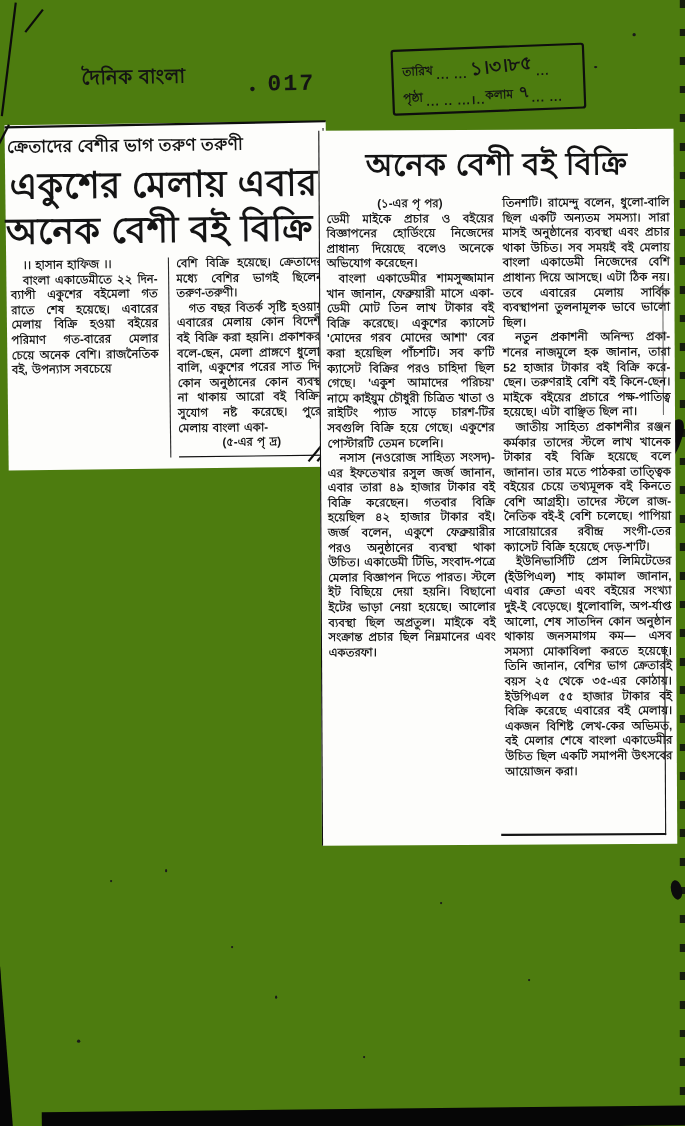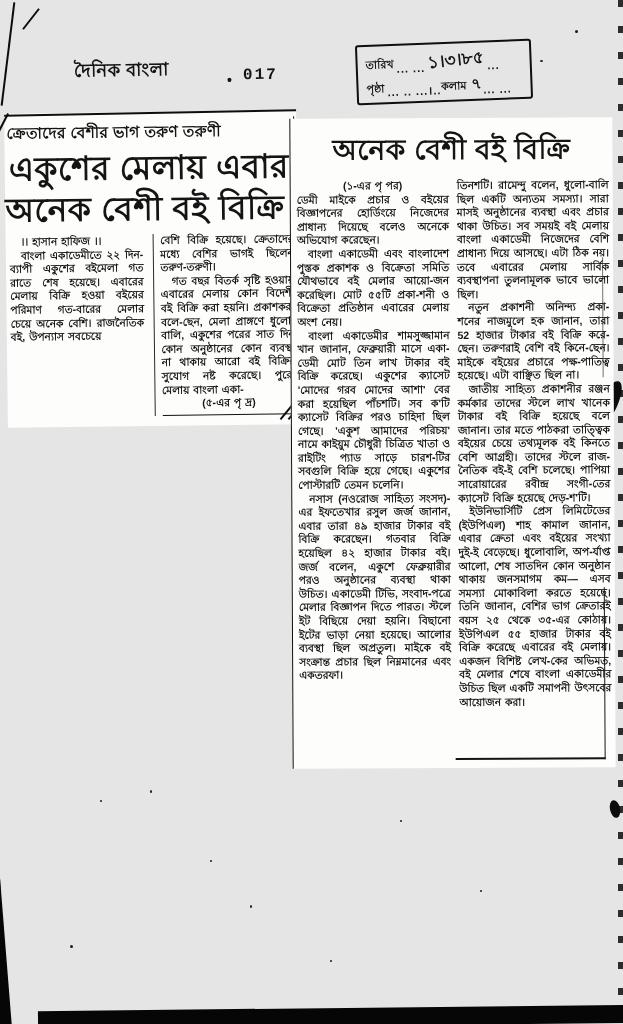--- a/index.html
+++ b/index.html
@@ -1,37 +1,37 @@
 <!DOCTYPE html>
 <html><head>
 <meta charset="utf-8">
 <style>
   html,body{margin:0;padding:0;background:#ffffff;}
   #page{
     position:relative;width:623px;height:1024px;overflow:hidden;
-    background:#e5e5e5;color:#141414;
+    background:#4d7c0f;color:#141414;
     font-family:"Liberation Sans","DejaVu Sans",sans-serif;
   }
   
   .edge-line-left{position:absolute;left:7px;top:2px;width:2px;height:104px;background:#0c0c0c;transform:rotate(7deg);}
   .edge-tick{position:absolute;left:30px;top:6px;width:2px;height:26px;background:#0c0c0c;transform:rotate(38deg);}
   .right-edge-strip{
     position:absolute;right:0;top:0;width:5px;height:1024px;opacity:.85;
     background:repeating-linear-gradient(#0c0c0c 0 7px,transparent 7px 26px);
   }
   .right-blob{position:absolute;left:603px;top:380px;width:16px;height:40px;background:#0c0c0c;border-radius:60% 40% 55% 45%;transform:rotate(18deg);}
   .right-blob2{position:absolute;left:610px;top:800px;width:10px;height:18px;background:#0c0c0c;border-radius:50%;transform:rotate(-12deg);}
   .bottom-strip{position:absolute;left:38px;top:1008px;width:600px;height:18px;background:#060606;transform:rotate(-.6deg);}
   .bottom-wedge{position:absolute;left:0;top:878px;width:46px;height:146px;background:#060606;clip-path:polygon(0 0,14% 100%,100% 100%,0 100%);}
   .bottom-wedge2{position:absolute;left:0;top:878px;width:12px;height:150px;background:#060606;clip-path:polygon(0 0,100% 100%,0 100%);}
   .speck{position:absolute;background:#1a1a1a;border-radius:50%;}
   
   .paper-name{position:absolute;left:74px;top:56px;font-size:18px;font-weight:800;transform:rotate(-1deg);letter-spacing:.5px;}
   .mid-dot{position:absolute;left:227px;top:72px;font-size:14px;font-weight:700;}
-  .page-number{position:absolute;left:243px;top:66px;font-family:"Liberation Mono","DejaVu Sans Mono",monospace;font-size:16px;font-weight:700;letter-spacing:2px;transform:rotate(-1deg);}
+  .page-number{position:absolute;left:243px;top:66px;font-family:"Liberation Mono","DejaVu Sans Mono",monospace;font-size:21px;font-weight:700;letter-spacing:2px;transform:rotate(-1deg);}
   .stamp{
     position:absolute;left:356px;top:42px;width:176px;height:60px;
     border:2.5px solid #0e0e0e;border-radius:3px;transform:rotate(-2.2deg);
     padding:5px 8px 3px 8px;box-sizing:border-box;
   }
   .stamp-row{display:flex;align-items:flex-end;font-size:11px;font-weight:700;white-space:nowrap;height:24px;}
   .stamp-label{margin-right:3px;}
   .stamp-dots{letter-spacing:1px;font-weight:600;}
   .stamp-hand{font-size:17px;font-weight:700;transform:rotate(-4deg);margin:0 3px;position:relative;top:2px;}
   .stamp-hand-small{font-size:15px;font-weight:700;transform:rotate(-6deg);margin:0 2px;position:relative;top:1px;}
@@ -143,21 +143,20 @@
   <div id="right-clip" class="clip">
     <div class="part-rule-right"></div>
     <div class="part-rule-bottom"></div>
     <div class="part-rule-top-b"></div>
     <div class="headline-r">অনেক বেশী বই বিক্রি</div>
     <div class="right-cols">
       <div class="bodycol">
         <p class="center">(১-এর পৃ পর)</p>
         <div>
             <p class="noindent">ডেমী মাইকে প্রচার ও বইয়ের বিজ্ঞাপনের হোর্ডিংয়ে নিজেদের প্রাধান্য দিয়েছে বলেও অনেকে অভিযোগ করেছেন।</p>
-            <p>বাংলা একাডেমী এবং বাংলাদেশ পুস্তক প্রকাশক ও বিক্রেতা সমিতি যৌথভাবে বই মেলার আয়ো-জন করেছিল। মোট ৫৫টি প্রকা-শনী ও বিক্রেতা প্রতিষ্ঠান এবারের মেলায় অংশ নেয়।</p>
             <p>বাংলা একাডেমীর শামসুজ্জামান খান জানান, ফেব্রুয়ারী মাসে একা-ডেমী মোট তিন লাখ টাকার বই বিক্রি করেছে। একুশের ক্যাসেট 'মোদের গরব মোদের আশা' বের করা হয়েছিল পাঁচশটি। সব ক'টি ক্যাসেট বিক্রির পরও চাহিদা ছিল গেছে। 'একুশ আমাদের পরিচয়' নামে কাইয়ুম চৌধুরী চিত্রিত খাতা ও রাইটিং প্যাড সাড়ে চারশ-টির সবগুলি বিক্রি হয়ে গেছে। একুশের পোস্টারটি তেমন চলেনি।</p>
             <p>নসাস (নওরোজ সাহিত্য সংসদ)-এর ইফতেখার রসুল জর্জ জানান, এবার তারা ৪৯ হাজার টাকার বই বিক্রি করেছেন। গতবার বিক্রি হয়েছিল ৪২ হাজার টাকার বই। জর্জ বলেন, একুশে ফেব্রুয়ারীর পরও অনুষ্ঠানের ব্যবস্থা থাকা উচিত। একাডেমী টিভি, সংবাদ-পত্রে মেলার বিজ্ঞাপন দিতে পারত। স্টলে ইট বিছিয়ে দেয়া হয়নি। বিছানো ইটের ভাড়া নেয়া হয়েছে। আলোর ব্যবস্থা ছিল অপ্রতুল। মাইকে বই সংক্রান্ত প্রচার ছিল নিম্নমানের এবং একতরফা।</p>
           </div>
       </div>
       <div class="bodycol">
         <div>
             <p class="noindent">তিনশটি। রামেন্দু বলেন, ধুলো-বালি ছিল একটি অন্যতম সমস্যা। সারা মাসই অনুষ্ঠানের ব্যবস্থা এবং প্রচার থাকা উচিত। সব সময়ই বই মেলায় বাংলা একাডেমী নিজেদের বেশি প্রাধান্য দিয়ে আসছে। এটা ঠিক নয়। তবে এবারের মেলায় সার্বিক ব্যবস্থাপনা তুলনামূলক ভাবে ভালো ছিল।</p>
             <p>নতুন প্রকাশনী অনিন্দ্য প্রকা-শনের নাজমুলে হক জানান, তারা 52 হাজার টাকার বই বিক্রি করে-ছেন। তরুণরাই বেশি বই কিনে-ছেন। মাইকে বইয়ের প্রচারে পক্ষ-পাতিত্ব হয়েছে। এটা বাঞ্ছিত ছিল না।</p>
             <p>জাতীয় সাহিত্য প্রকাশনীর রঞ্জন কর্মকার তাদের স্টলে লাখ খানেক টাকার বই বিক্রি হয়েছে বলে জানান। তার মতে পাঠকরা তাত্ত্বিক বইয়ের চেয়ে তথ্যমূলক বই কিনতে বেশি আগ্রহী। তাদের স্টলে রাজ-নৈতিক বই-ই বেশি চলেছে। পাপিয়া সারোয়ারের রবীন্দ্র সংগী-তের ক্যাসেট বিক্রি হয়েছে দেড়-শ'টি।</p>
             <p>ইউনিভার্সিটি প্রেস লিমিটেডের (ইউপিএল) শাহ কামাল জানান, এবার ক্রেতা এবং বইয়ের সংখ্যা দুই-ই বেড়েছে। ধুলোবালি, অপ-র্যাপ্ত আলো, শেষ সাতদিন কোন অনুষ্ঠান থাকায় জনসমাগম কম— এসব সমস্যা মোকাবিলা করতে হয়েছে। তিনি জানান, বেশির ভাগ ক্রেতারই বয়স ২৫ থেকে ৩৫-এর কোঠায়। ইউপিএল ৫৫ হাজার টাকার বই বিক্রি করেছে এবারের বই মেলায়। একজন বিশিষ্ট লেখ-কের অভিমত, বই মেলার শেষে বাংলা একাডেমীর উচিত ছিল একটি সমাপনী উৎসবের আয়োজন করা।</p>

